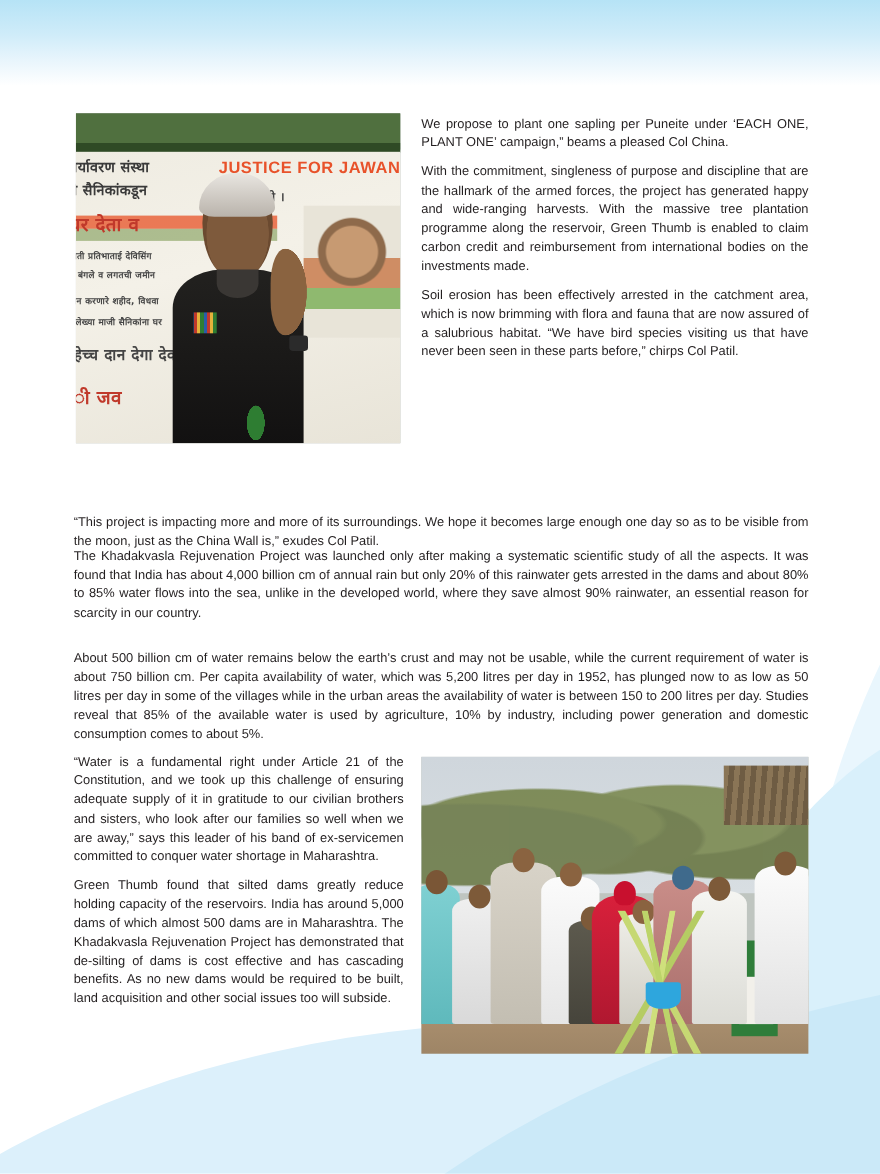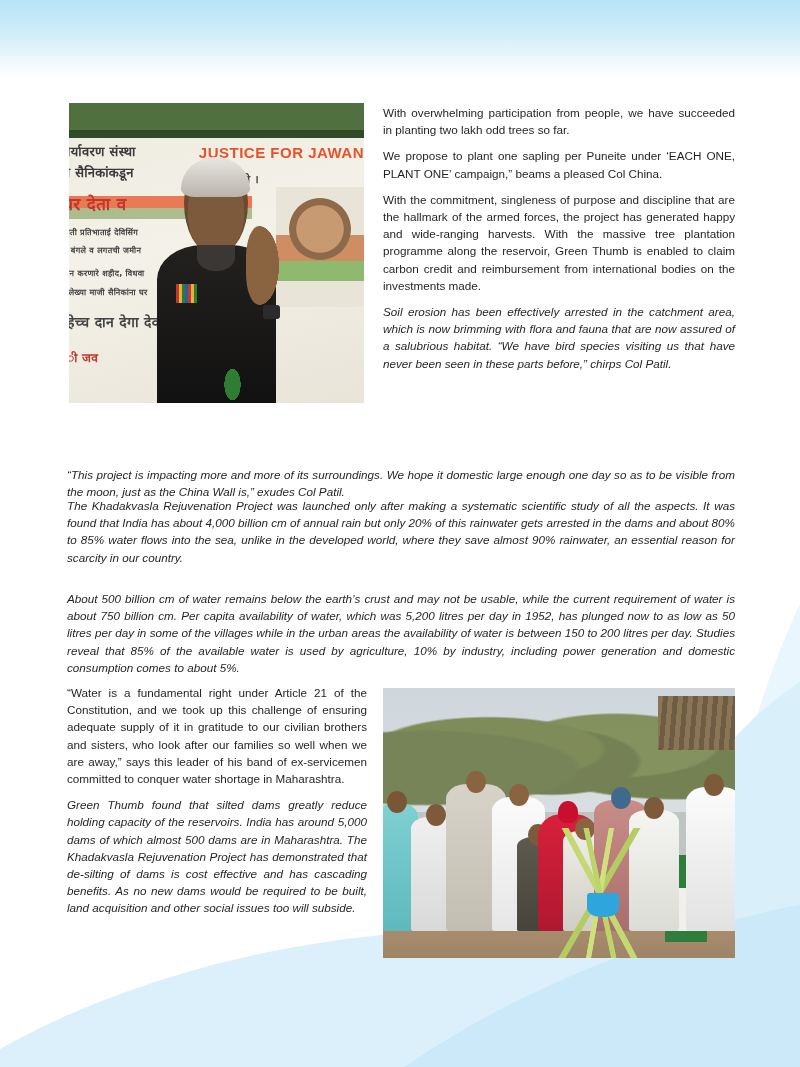--- a/index.html
+++ b/index.html
@@ -71,21 +71,21 @@
   
   .col-text, .full-text {
     position: absolute;
     color: #231f20;
     font-size: 11.7px;
     line-height: 17.2px;
     text-align: justify;
     font-family: "Liberation Sans", sans-serif;
   }
   .para { margin: 0 0 9px 0; text-align: justify; }
-  .para:last-child { margin-bottom: 0; font-style: italic; }
+  .para:last-child { margin-bottom: 0; }
 
   
   .right-col {
     left: 383px;
     top: 104px;
     width: 352px;
   }
   
   .fw { left: 67px; width: 668px; }
 
@@ -131,21 +131,21 @@
     white-space:nowrap; letter-spacing:.3px;
   }
   .p1-t1 { left:-6px; top:13%; font-size:13px; color:#3a3a3a; }
   .p1-t2 { left:-10px; top:20%; font-size:13px; color:#3a3a3a; }
   .p1-t3 { left:-6px; top:29.5%; font-size:17px; color:#c0392b; }
   .p1-t4 { left:-4px; top:41%; font-size:8px; color:#444; }
   .p1-t5 { left:-6px; top:47%; font-size:8px; color:#444; }
   .p1-t6 { left:-6px; top:54.5%; font-size:8px; color:#444; }
   .p1-t7 { left:-6px; top:61%; font-size:8px; color:#444; }
   .p1-t8 { left:-2px; top:69.5%; font-size:14px; color:#444; }
-  .p1-t9 { left:-2px; top:82%; font-size:12px; color:#c0392b; }
+  .p1-t9 { left:-2px; top:82%; font-size:17px; color:#c0392b; }
   .p1-jfj { left:44%; top:13.5%; font-size:15px; color:#e8522a; font-weight:bold;
             letter-spacing:.5px; font-family:"Liberation Sans", sans-serif;}
   .p1-sub { left:53%; top:22.5%; font-size:11px; color:#444; }
   .p1-lady {
     left:70%; top:28%; width:30%; height:40%;
     background: radial-gradient(circle at 50% 35%, #c79a72 0 26%, #8e6a4b 27% 34%, rgba(0,0,0,0) 35%),
                 linear-gradient(to bottom, #e8e4d8 0 40%, #cf8d64 40% 62%, #8fb96f 62% 78%, #e8e4d8 78%);
   }
   .p1-man {
     left:27%; top:12%; width:46%; height:88%;
@@ -275,28 +275,27 @@
         <div class="p1-hair"></div>
         <div class="p1-collar"></div>
         <div class="p1-medals"></div>
         <div class="p1-hand"></div>
         <div class="p1-watch"></div>
         <div class="p1-ribbon"></div>
       </div>
     </div>
 
     <div class="col-text right-col">
-      <p class="para">With overwhelming participation from people, we have succeeded in planting two lakh odd trees so far.</p>
       <p class="para">We propose to plant one sapling per Puneite under ‘EACH ONE, PLANT ONE’ campaign,” beams a pleased Col China.</p>
       <p class="para">With the commitment, singleness of purpose and discipline that are the hallmark of the armed forces, the project has generated happy and wide-ranging harvests. With the massive tree plantation programme along the reservoir, Green Thumb is enabled to claim carbon credit and reimbursement from international bodies on the investments made.</p>
       <p class="para">Soil erosion has been effectively arrested in the catchment area, which is now brimming with flora and fauna that are now assured of a salubrious habitat.  “We have bird species visiting us that have never been seen in these parts before,” chirps  Col Patil.</p>
     </div>
 
     <div class="full-text fw blk-2">
-      <p class="para">“This project is impacting more and more of its surroundings. We hope it domestic large enough one day so as to be visible from the moon, just as the China Wall is,” exudes Col Patil.</p>
+      <p class="para">“This project is impacting more and more of its surroundings. We hope it becomes large enough one day so as to be visible from the moon, just as the China Wall is,” exudes Col Patil.</p>
     </div>
     <div class="full-text fw blk-3">
       <p class="para">The Khadakvasla Rejuvenation Project was launched only after making a systematic scientific study of all the aspects. It was found that India has about 4,000 billion cm of annual rain but only 20% of this rainwater gets arrested in the dams and about 80% to 85% water flows into the sea, unlike in the developed world, where they save almost 90% rainwater, an essential reason for scarcity in our country.</p>
     </div>
     <div class="full-text fw blk-4">
       <p class="para">About 500 billion cm of water remains below the earth’s crust and may not be usable, while the current requirement of water is about 750 billion cm. Per capita availability of water, which was 5,200 litres per day in 1952, has plunged now to as low as 50 litres per day in some of the villages while in the urban areas the availability of water is between 150 to 200 litres per day. Studies reveal that 85% of the available water is used by agriculture, 10% by industry, including power generation and domestic consumption comes to about 5%.</p>
     </div>
 
     <div class="col-text left-col">
       <p class="para">“Water is a fundamental right under Article 21 of the Constitution, and we took up this challenge of ensuring adequate supply of it in gratitude to our civilian brothers and sisters, who look after our families so well when we are away,” says this leader of his band of ex-servicemen committed to conquer water shortage in Maharashtra.</p>

